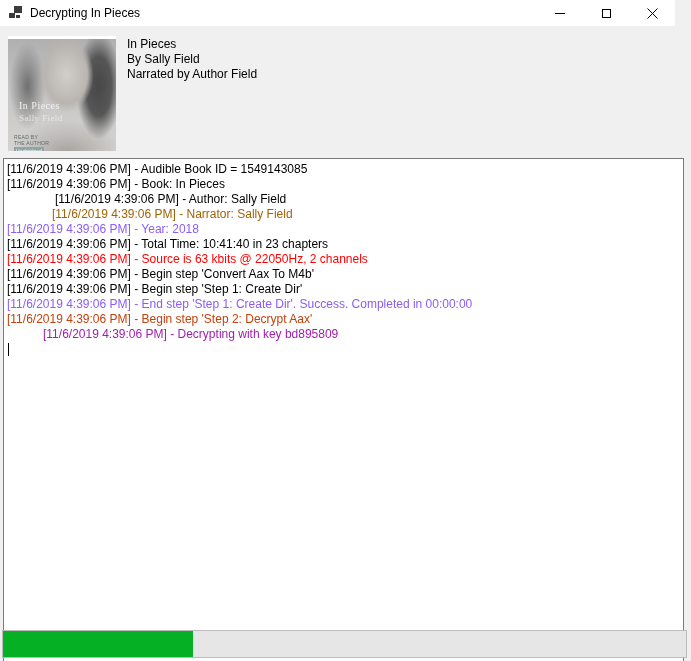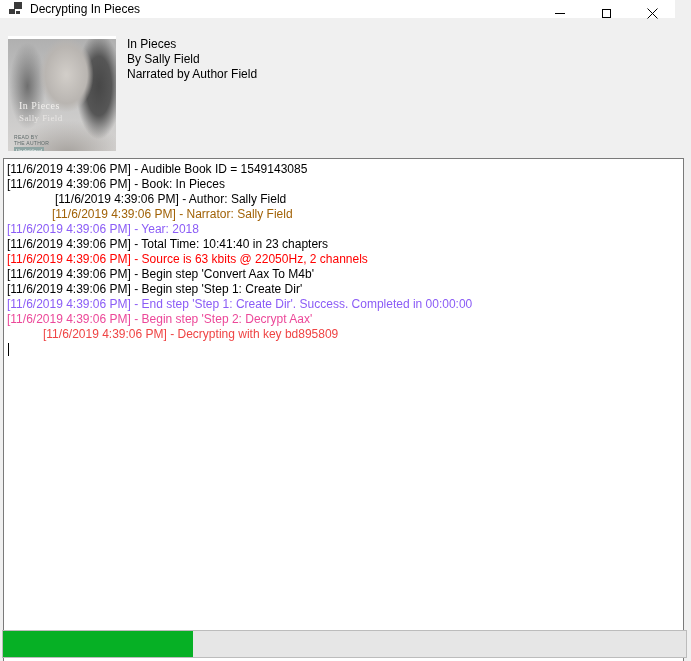--- a/index.html
+++ b/index.html
@@ -4,21 +4,21 @@
 <style>
   html,body{margin:0;padding:0;background:#d7d7d7;}
   *{box-sizing:border-box;}
   .window{
     position:relative;width:691px;height:661px;background:#f0f0f0;
     font-family:"Liberation Sans",sans-serif;font-size:12px;color:#000;
     overflow:hidden;outline:1px solid #a9a9a9;
   }
   
   .titlebar{
-    position:absolute;top:0;left:0;right:16px;height:18px;background:#ffffff;
+    position:absolute;top:0;left:0;right:16px;height:26px;background:#ffffff;
     display:flex;align-items:center;
   }
   .app-icon{width:16px;height:16px;margin-left:8px;display:inline-block;flex:0 0 auto;}
   .title{margin-left:6px;font-size:12px;color:#000;white-space:nowrap;}
   .win-btns{position:absolute;right:0;top:0;height:26px;display:flex;}
   .win-btn{width:46px;height:26px;display:flex;align-items:center;justify-content:center;cursor:default;}
   .glyph-min{width:10px;height:1px;background:#000;display:block;}
   .glyph-max{width:9px;height:9px;border:1px solid #000;display:block;}
   
   .cover{
@@ -110,22 +110,22 @@
         <div class="log-line" style="color: rgb(0, 0, 0);">[11/6/2019 4:39:06 PM] - Audible Book ID = 1549143085</div>
         <div class="log-line" style="color: rgb(0, 0, 0);">[11/6/2019 4:39:06 PM] - Book: In Pieces</div>
         <div class="log-line" style="color: rgb(0, 0, 0); margin-left: 48px;">[11/6/2019 4:39:06 PM] - Author: Sally Field</div>
         <div class="log-line" style="color: #a16207; padding-left: 45px;">[11/6/2019 4:39:06 PM] - Narrator: Sally Field</div>
         <div class="log-line" style="color: #8b5cf6;">[11/6/2019 4:39:06 PM] - Year: 2018</div>
         <div class="log-line" style="color: rgb(0, 0, 0);">[11/6/2019 4:39:06 PM] - Total Time: 10:41:40 in 23 chapters</div>
         <div class="log-line" style="color: rgb(255, 0, 0);">[11/6/2019 4:39:06 PM] - Source is 63 kbits @ 22050Hz, 2 channels</div>
         <div class="log-line" style="color: rgb(0, 0, 0);">[11/6/2019 4:39:06 PM] - Begin step 'Convert Aax To M4b'</div>
         <div class="log-line" style="color: rgb(0, 0, 0);">[11/6/2019 4:39:06 PM] - Begin step 'Step 1: Create Dir'</div>
         <div class="log-line" style="color: #8b5cf6;">[11/6/2019 4:39:06 PM] - End step 'Step 1: Create Dir'. Success. Completed in 00:00:00</div>
-        <div class="log-line" style="color: #ec4899;">[11/6/2019 4:39:06 PM] - Begin step 'Step 2: Decrypt Aax'</div>
-        <div class="log-line" style="color: #ef4444; padding-left: 36px;">[11/6/2019 4:39:06 PM] - Decrypting with key bd895809</div>
+        <div class="log-line" style="color: #c2410c;">[11/6/2019 4:39:06 PM] - Begin step 'Step 2: Decrypt Aax'</div>
+        <div class="log-line" style="color: #a21caf; padding-left: 36px;">[11/6/2019 4:39:06 PM] - Decrypting with key bd895809</div>
       </div>
     <div class="caret"></div>
   </div>
 
   <div class="progress" style="background: rgb(230, 230, 230);">
     <div class="progress-fill" id="progress-fill" style="width: 27.8%; background: rgb(6, 176, 37);"></div>
   </div>
 
 </div>
 

